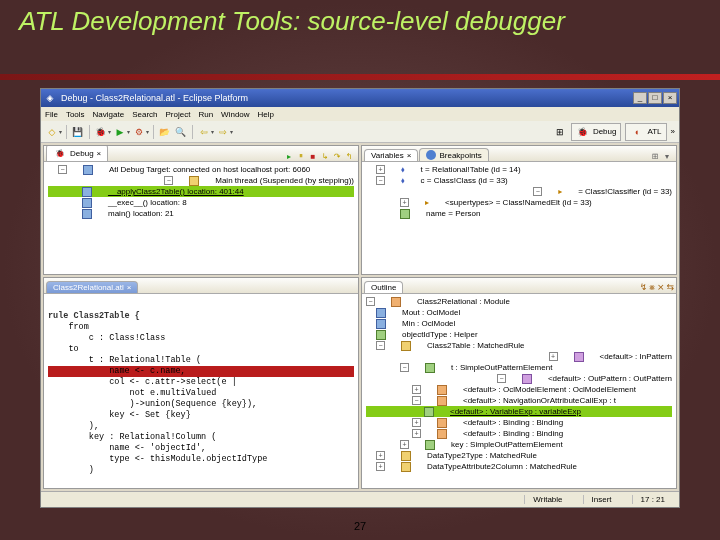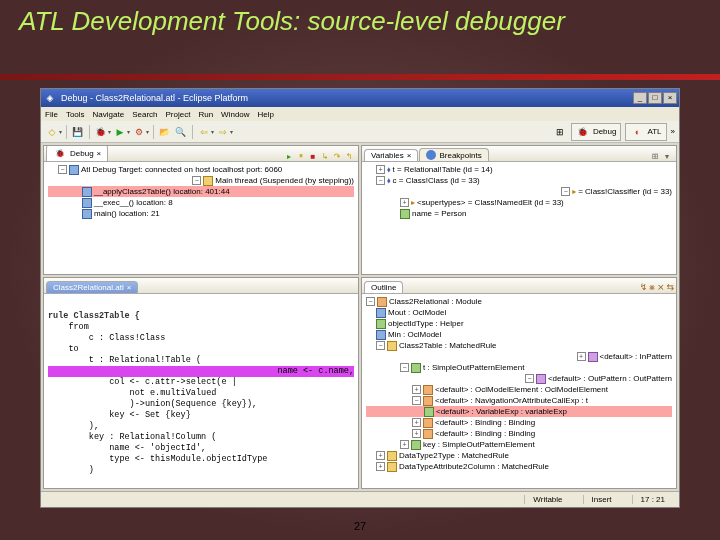--- a/index.html
+++ b/index.html
@@ -92,37 +92,37 @@
     background: linear-gradient(#9ab6e6, #7a9ad6); color: #fff;
   }
   .view-tools {
     margin-left: auto; display: flex; gap: 2px; padding-right: 2px;
   }
   .view-tools span { width: 10px; height: 10px; font-size: 8px; color: #666; }
   .view-body {
     flex: 1; overflow: hidden; padding: 2px 4px;
     font-family: Tahoma, sans-serif; font-size: 8px; line-height: 11px;
   }
-  .tree-row { white-space: nowrap; display: flex; align-items: center; gap: 2px; }
+  .tree-row { white-space: nowrap; display: flex; align-items: center; gap: 16px; }
   .twisty { width: 9px; height: 9px; border: 1px solid #888; font-size: 7px;
     display: inline-flex; align-items: center; justify-content: center;
     background: #fff; color: #555; }
   .ind1 { padding-left: 10px; }
   .ind2 { padding-left: 22px; justify-content: flex-end; }
   .ind3 { padding-left: 34px; }
   .ind4 { padding-left: 46px; }
   .ind5 { padding-left: 58px; }
-  .selrow { background: #fca5a5; }
+  .selrow { background: #84cc16; text-decoration: underline; }
 
   .editor-body {
     font-family: "Courier New", monospace; font-size: 8.5px; line-height: 11px;
     white-space: pre; padding: 17px 4px;
   }
   .kw { font-weight: bold; color: #333; }
-  .hl-line { background: #d946ef; display: block; width: 100%; text-align: right; }
+  .hl-line { background: #b91c1c; display: block; width: 100%; }
 
   .statusbar {
     height: 16px; background: #ece9d8; border-top: 1px solid #aaa;
     display: flex; align-items: center; font-size: 8px; gap: 12px;
     padding: 0 6px;
   }
   .statusbar .cell { border-left: 1px solid #bbb; padding: 0 8px; }
   .page-num {
     position: absolute; bottom: 8px; left: 50%; transform: translateX(-50%);
     font-size: 11px; color: #000; z-index: 5; font-family: Arial;
@@ -328,26 +328,26 @@
         <div class="tree-row">
             <span class="twisty">−</span>
             <span class="tree-ico ico-sq-o"></span>
             <span>Class2Relational : Module</span>
           </div>
         <div class="tree-row ind1">
             <span class="tree-ico ico-sq-b"></span>
             <span>Mout : OclModel</span>
           </div>
         <div class="tree-row ind1">
+            <span class="tree-ico ico-sq-b"></span>
+            <span>Min : OclModel</span>
+          </div>
+        <div class="tree-row ind1">
             <span class="tree-ico ico-sq-g"></span>
             <span>objectIdType : Helper</span>
-          </div>
-        <div class="tree-row ind1">
-            <span class="tree-ico ico-sq-b"></span>
-            <span>Min : OclModel</span>
           </div>
         <div class="tree-row ind1">
             <span class="twisty">−</span>
             <span class="tree-ico ico-sq-y"></span>
             <span>Class2Table : MatchedRule</span>
           </div>
         <div class="tree-row ind2">
             <span class="twisty">+</span>
             <span class="tree-ico ico-sq-p"></span>
             <span>&lt;default&gt; : InPattern</span>

